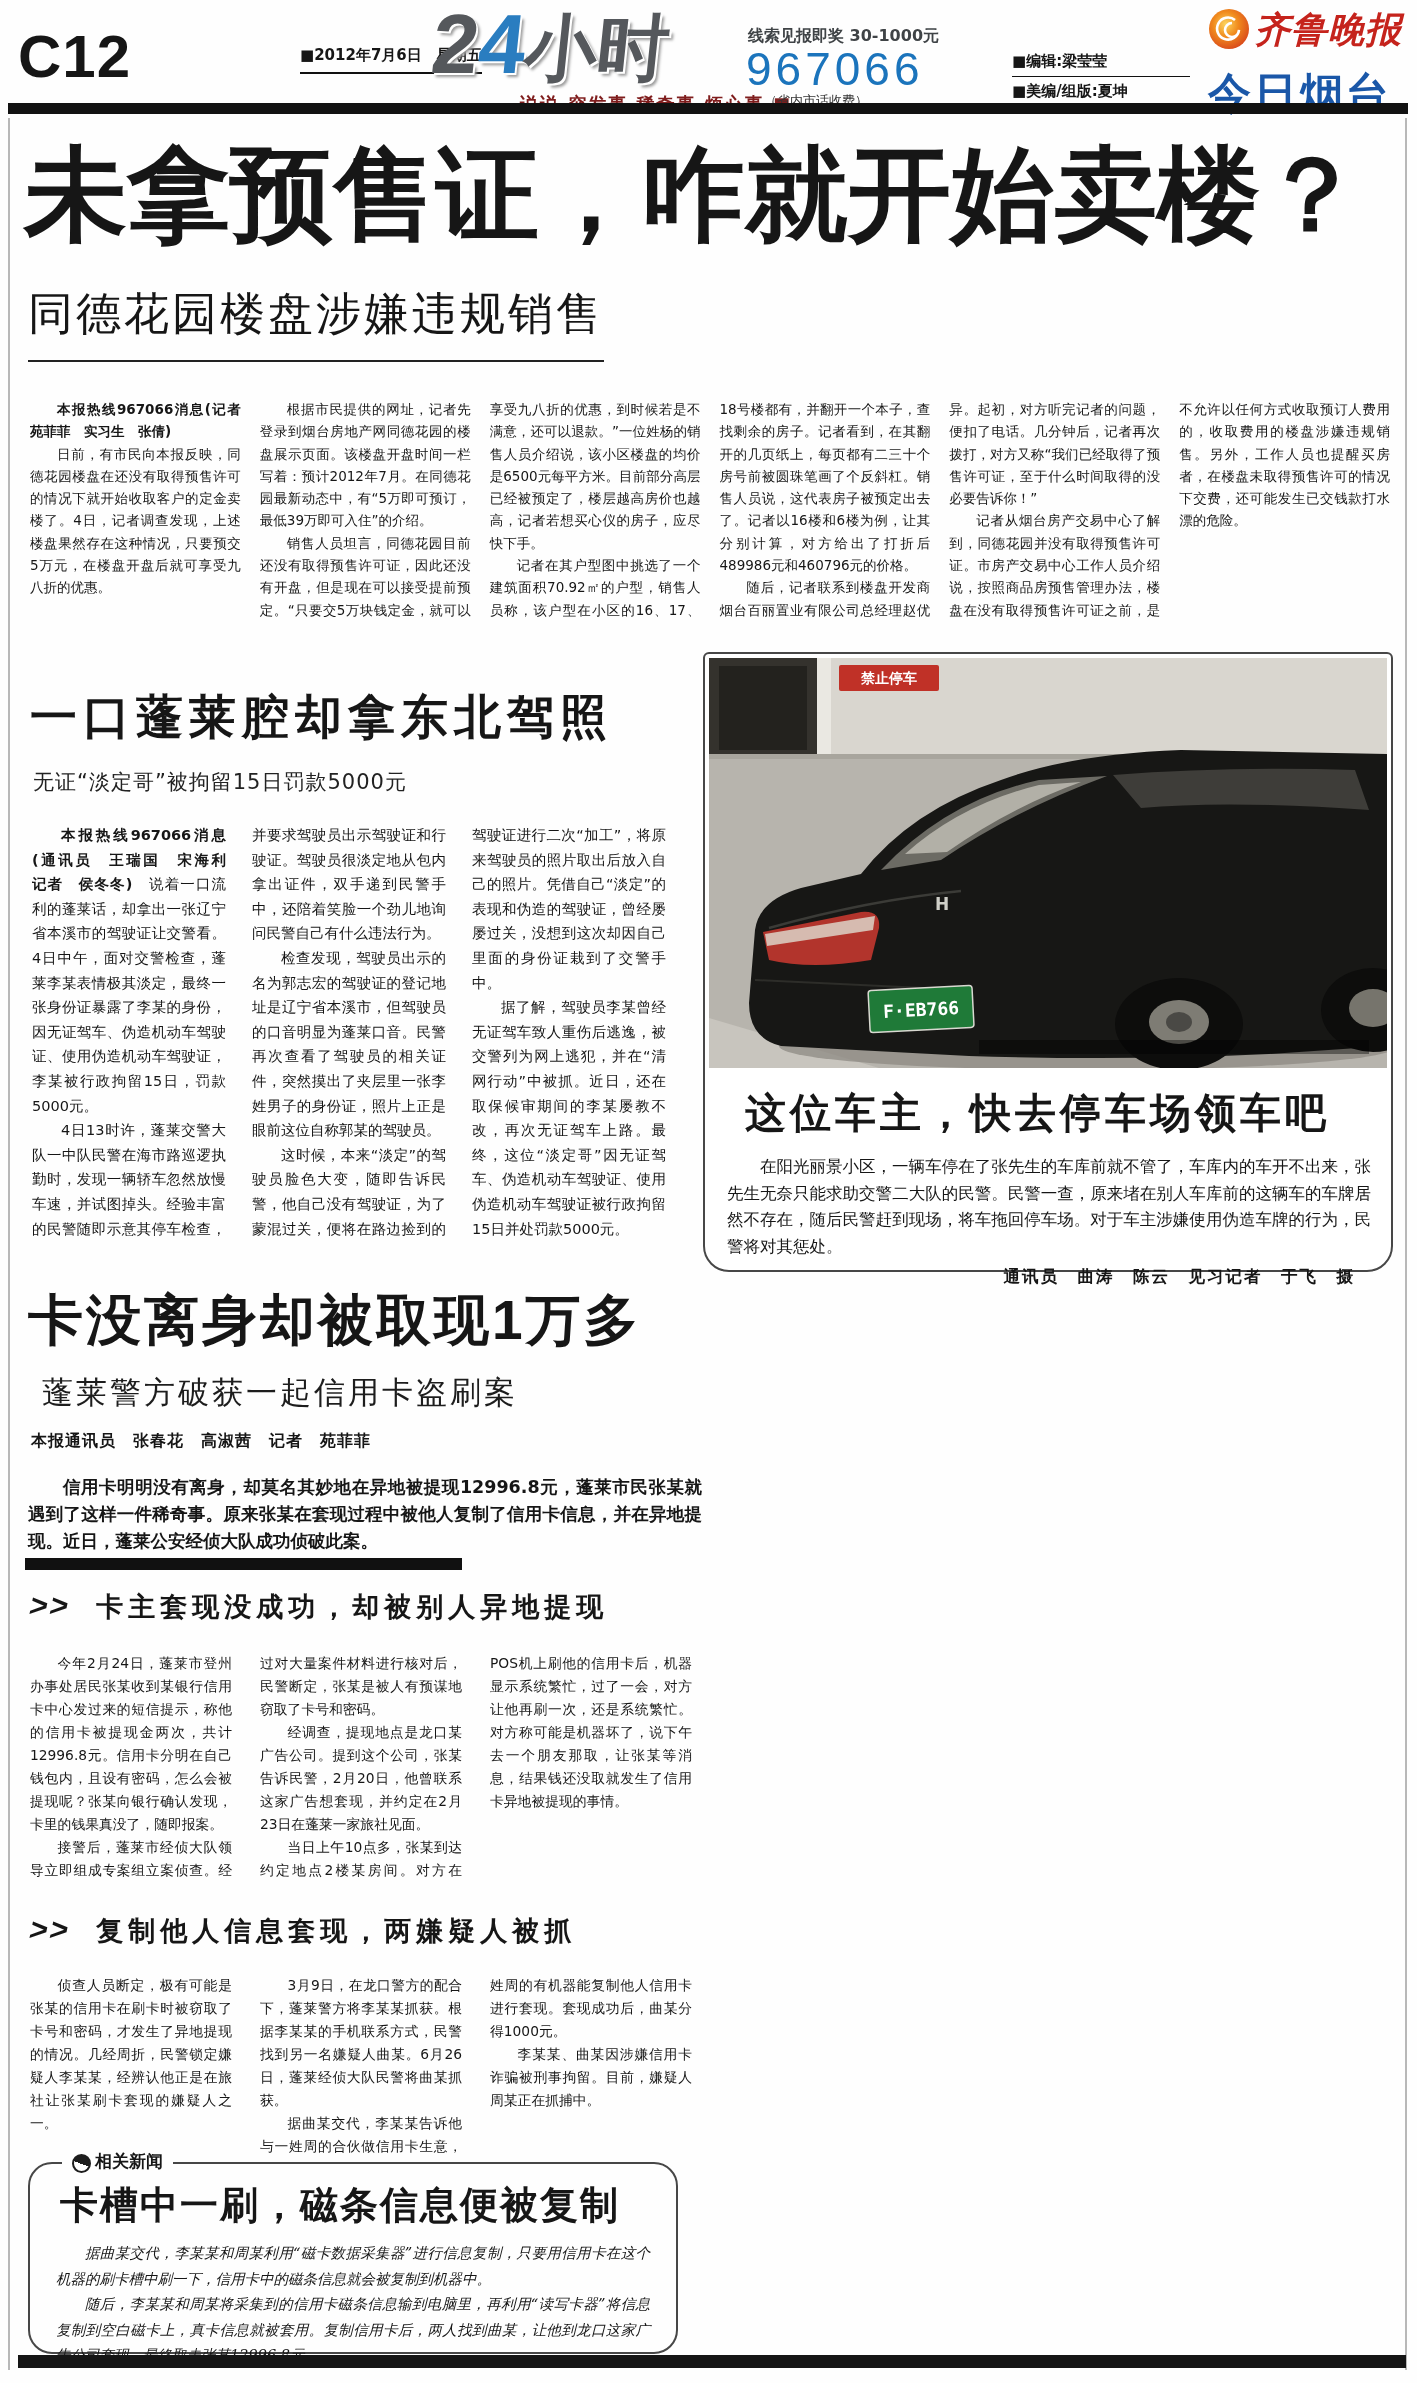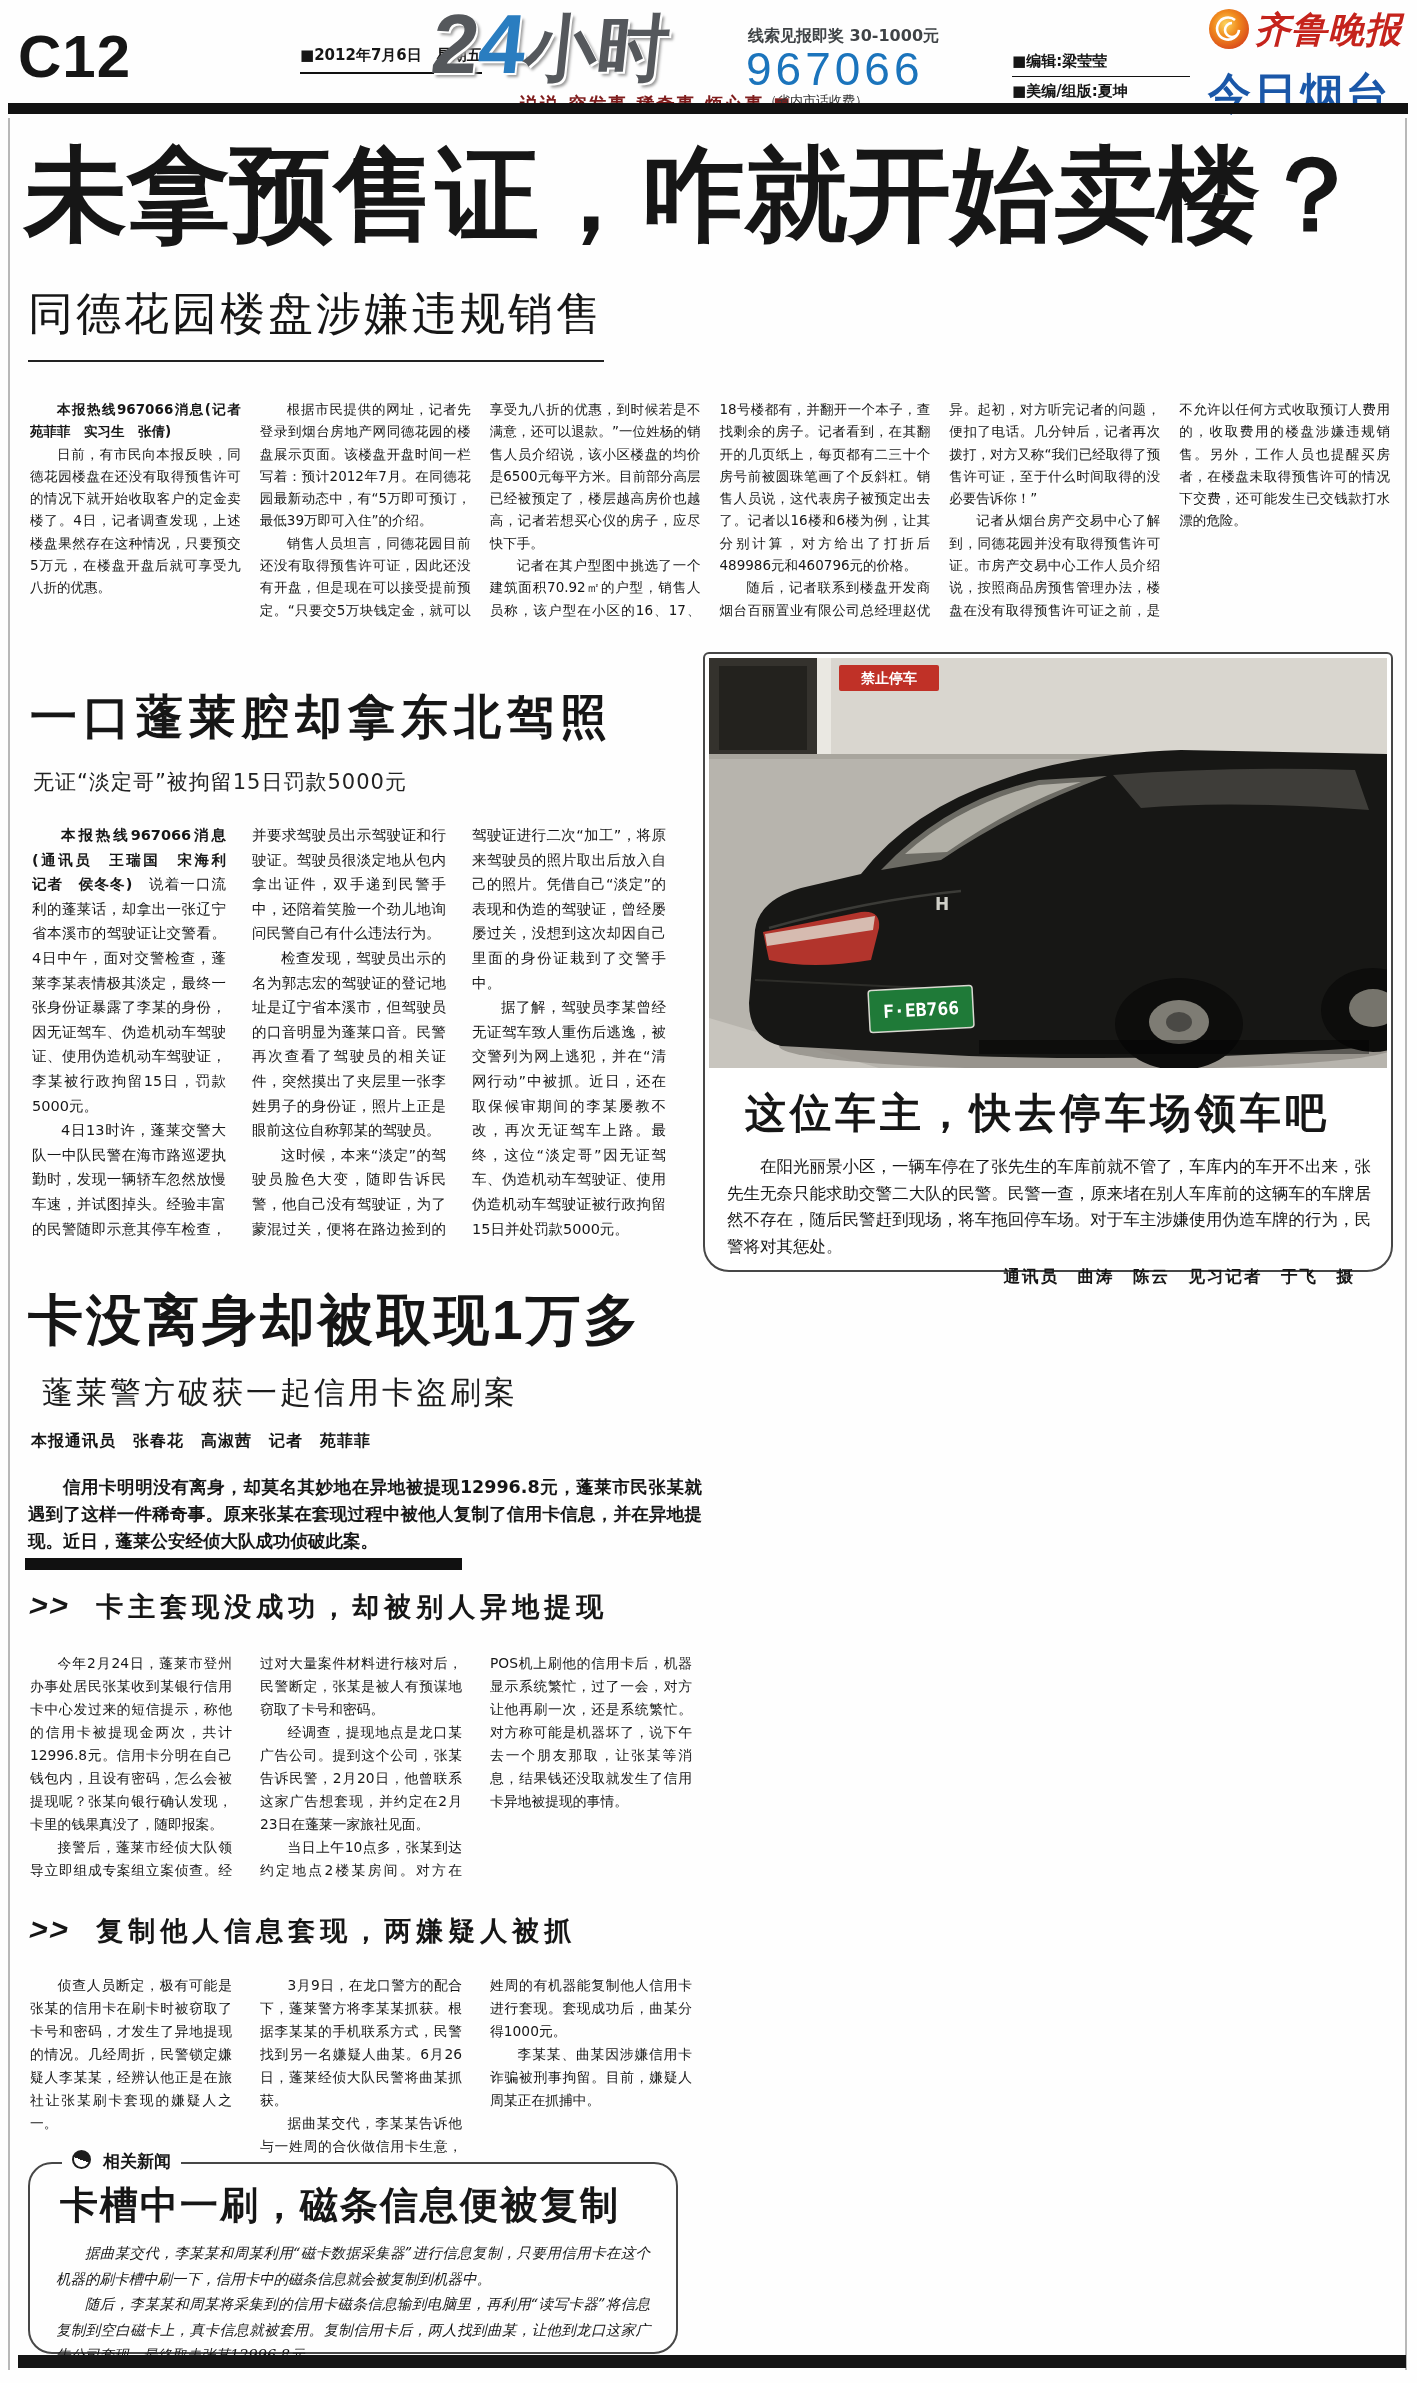--- a/index.html
+++ b/index.html
@@ -74,21 +74,21 @@
   .sec1Head{left:30px;top:1588px;} .sec2Head{left:30px;top:1912px;}
   .sec1Body{left:30px;top:1652px;width:662px;height:246px;column-count:3;column-gap:28px;
             font-size:13.8px;line-height:23px;overflow:hidden;}
   .sec2Body{left:30px;top:1974px;width:662px;height:190px;column-count:3;column-gap:28px;
             font-size:13.8px;line-height:23px;overflow:hidden;}
 
   
   .relatedBox{left:28px;top:2162px;width:650px;height:192px;border:2px solid #474747;
               border-radius:24px;box-sizing:border-box;}
   .relatedLabel{position:absolute;top:-14px;left:32px;background:#fefefe;padding:0 10px;
-                display:flex;align-items:flex-start;gap:12px;font-size:17px;font-weight:bold;}
+                display:flex;align-items:flex-end;gap:4px;font-size:17px;font-weight:bold;}
   .relatedCircle{width:15px;height:15px;border:2px solid #1d1d1d;border-radius:50%;
                  background:linear-gradient(200deg,#1d1d1d 52%,#fff 52%);}
   .relatedTitle{margin:16px 0 4px 30px;font-size:38px;font-weight:900;letter-spacing:2px;
                 font-family:"Liberation Sans",sans-serif;}
   .relatedBody{margin:10px 26px 0 26px;font-size:14.5px;line-height:25.5px;
                font-family:"DejaVu Serif",serif;font-style:italic;}
 
   .bottomBar{left:18px;top:2355px;width:1388px;height:13px;background:#151515;}
 </style>
 </head>

